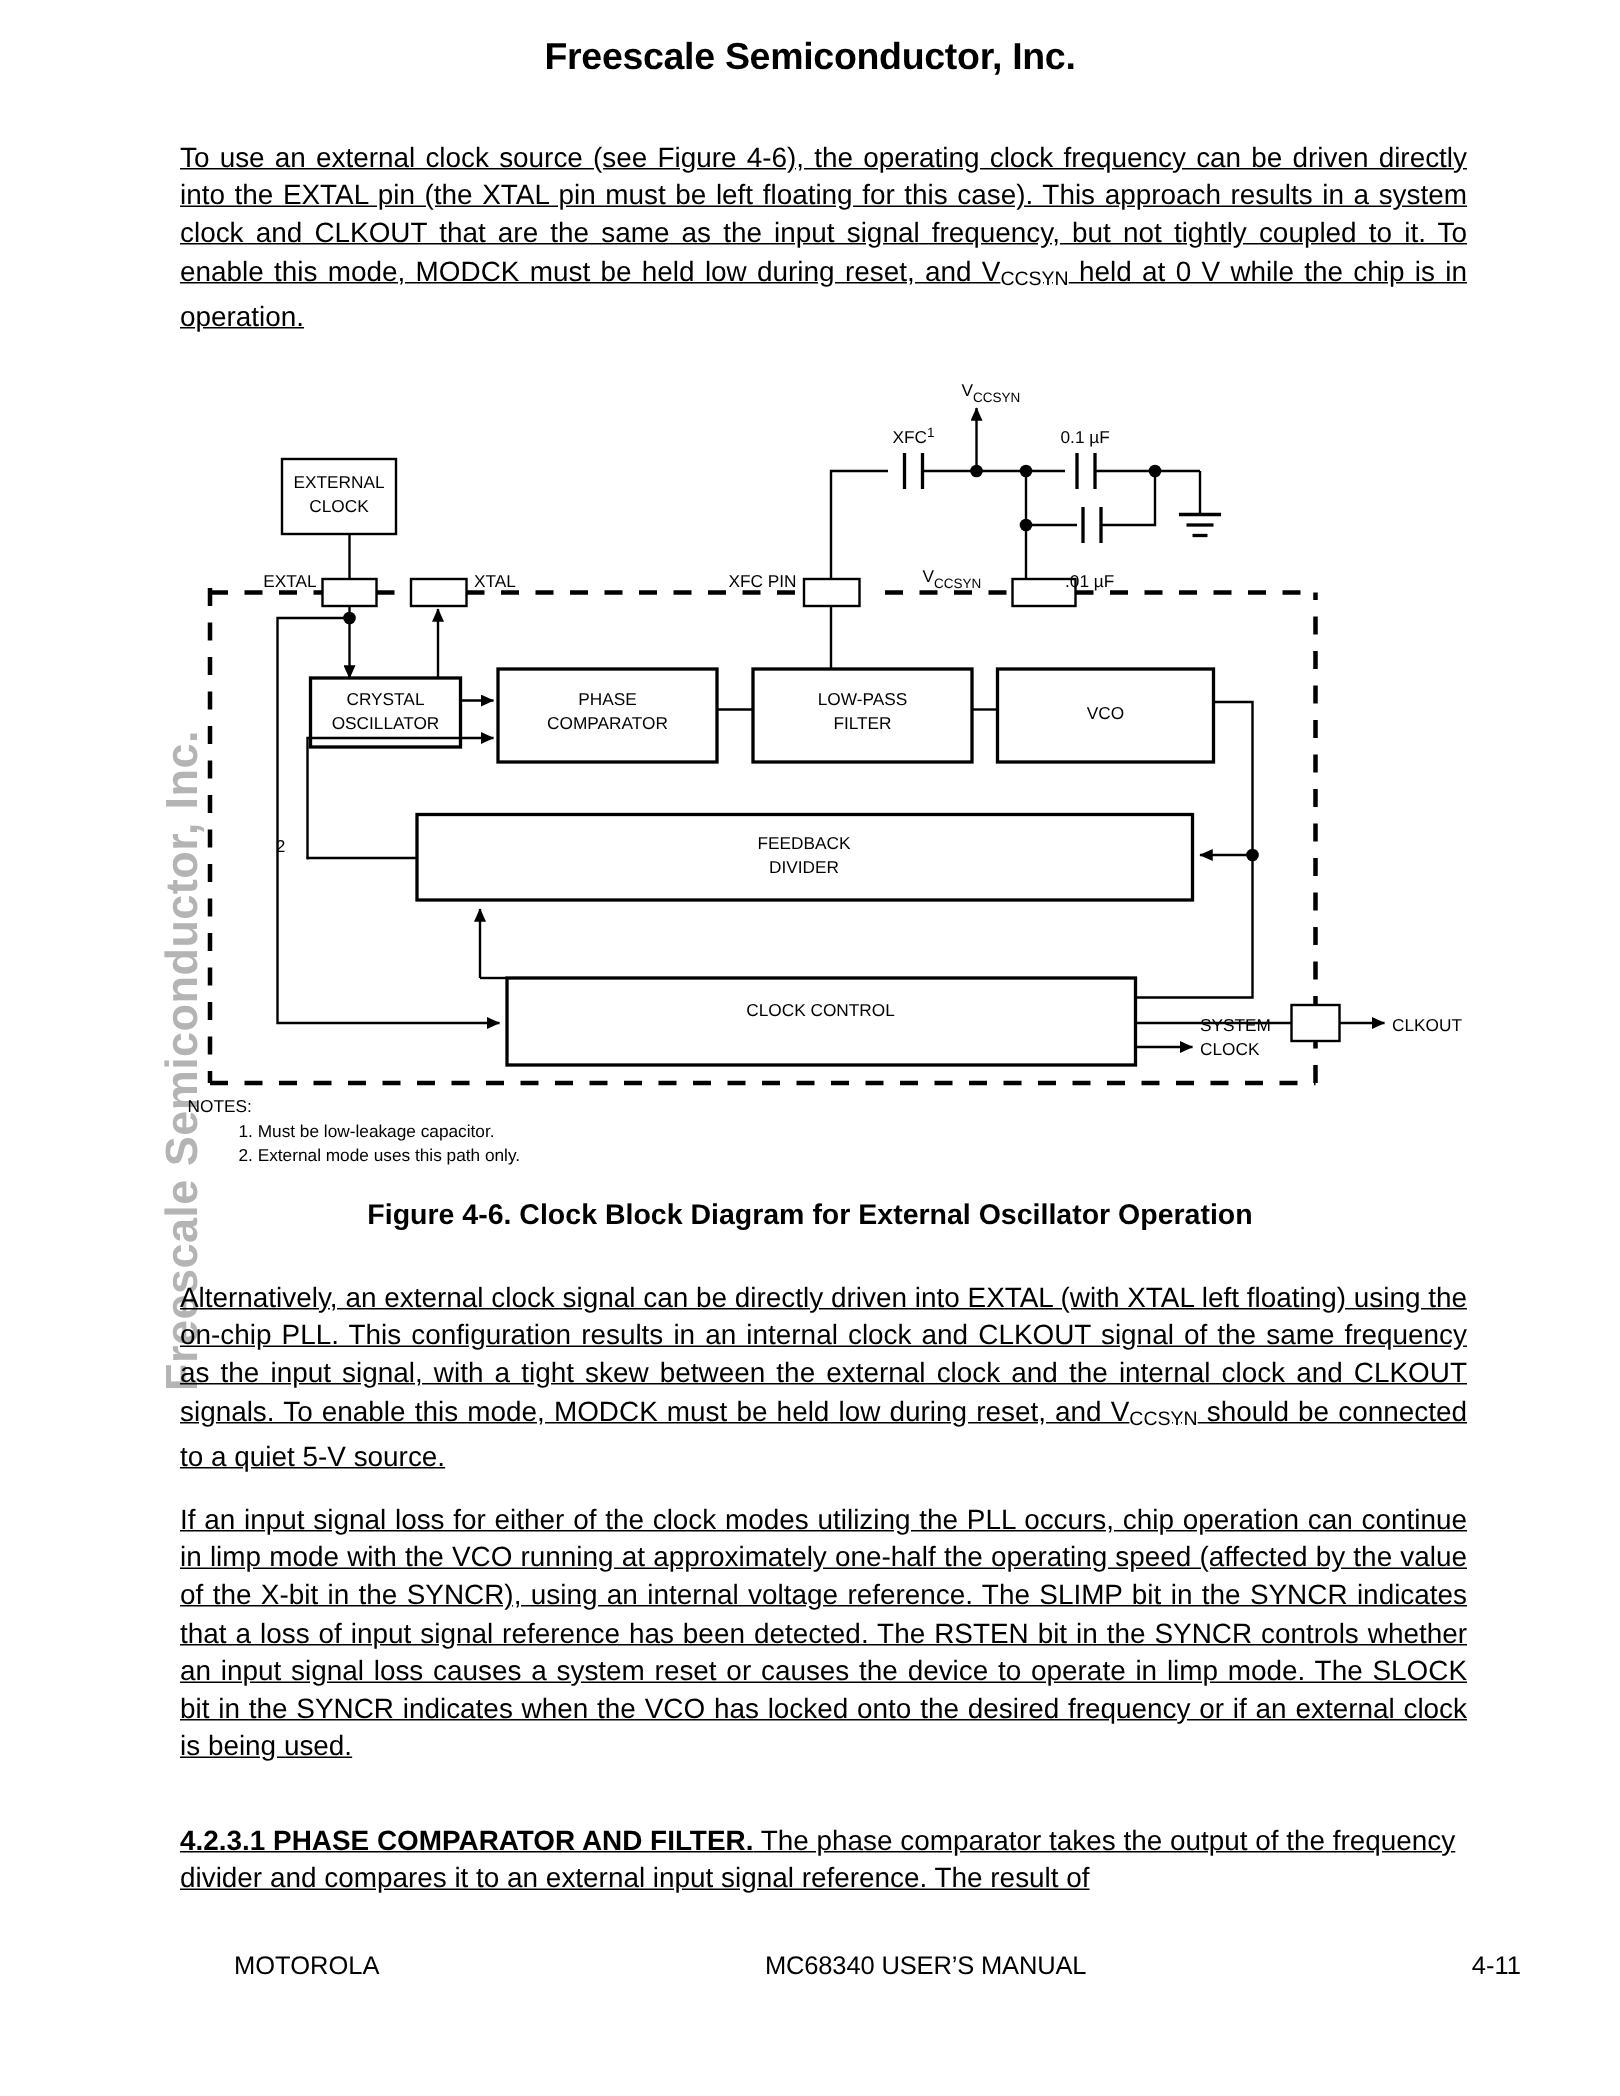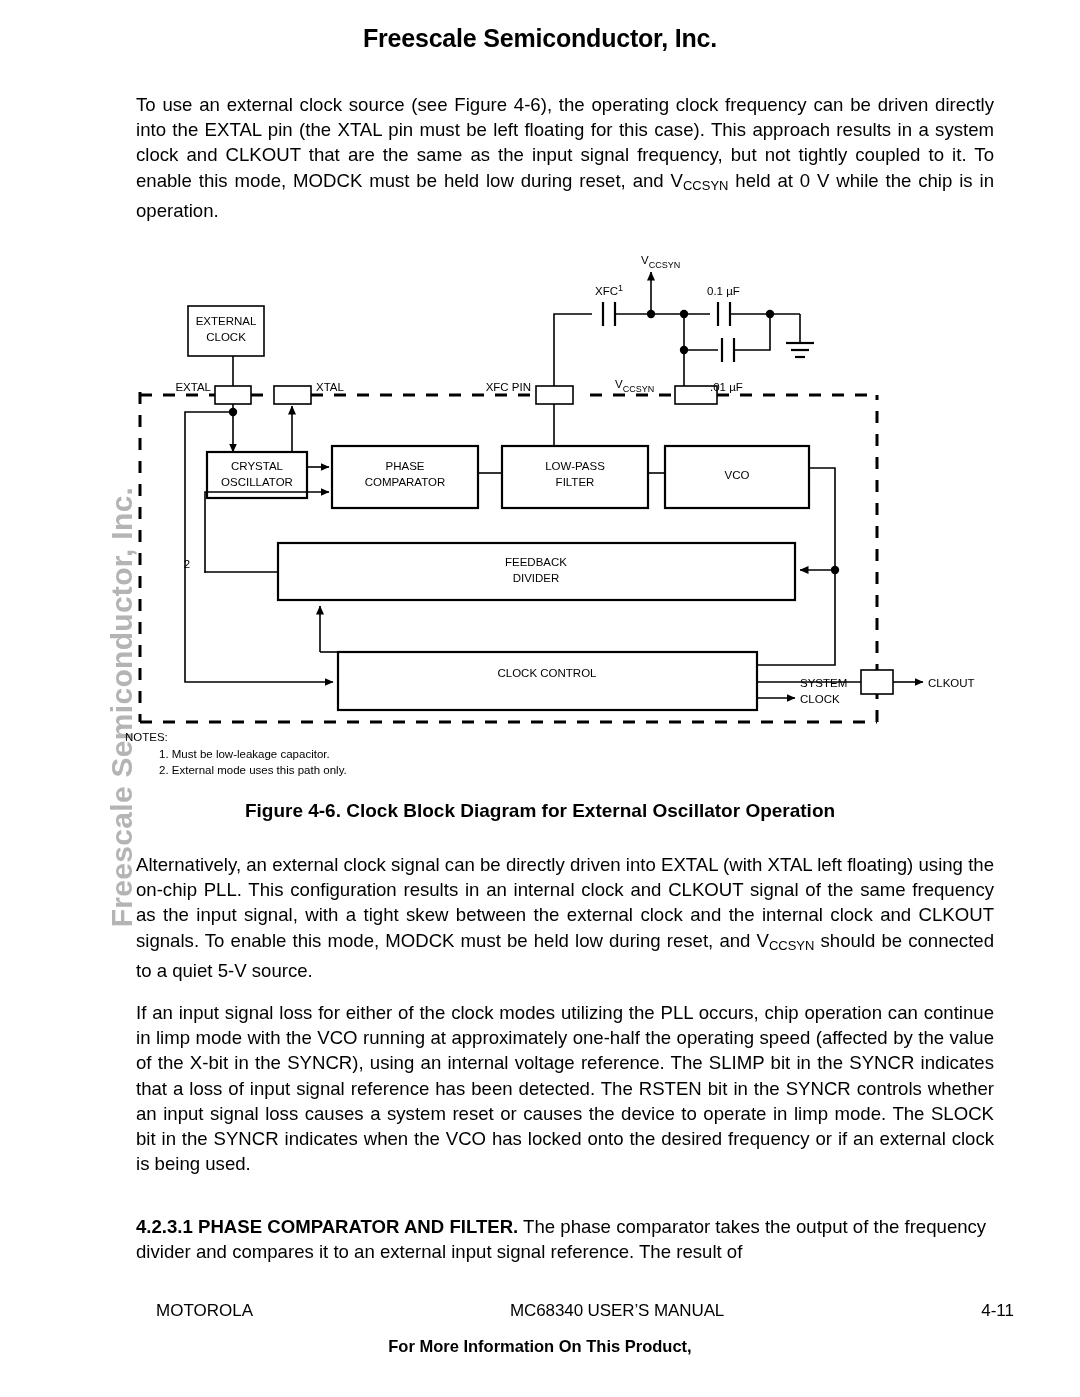--- a/index.html
+++ b/index.html
@@ -40,26 +40,27 @@
     font-weight: bold;
     color: #b4b4b4;
     letter-spacing: 0.3px;
     text-align: center;
     white-space: nowrap;
   }
 
   
   .para {
     position: absolute;
-    left: 136px;
+    left: 120px;
     width: 858px;
     font-size: 18.6px;
     line-height: 25.2px;
     text-align: justify;
     text-justify: inter-word;
+    text-decoration: underline;
   }
   .para.last-left { text-align: left; }
   .para p { margin: 0; }
   sub.vcc {
     font-size: 13px;
     vertical-align: -0.22em;
     letter-spacing: 0;
   }
   .bold-lead { font-weight: bold; text-align: center; }
 
@@ -284,14 +285,13 @@
 <div class="para last-left" id="para-pc">
   <p><span class="bold-lead">4.2.3.1 PHASE COMPARATOR AND FILTER.</span><span> The phase comparator takes the output of the frequency divider and compares it to an external input signal reference. The result of</span></p>
 </div>
 
 <div class="footer-row">
   <span>MOTOROLA</span>
   <span class="footer-mid">MC68340 USER’S MANUAL</span>
   <span>4-11</span>
 </div>
 <div class="footer-note">
-  <div>For More Information On This Product,</div>
 </div>
 
 </body></html>

